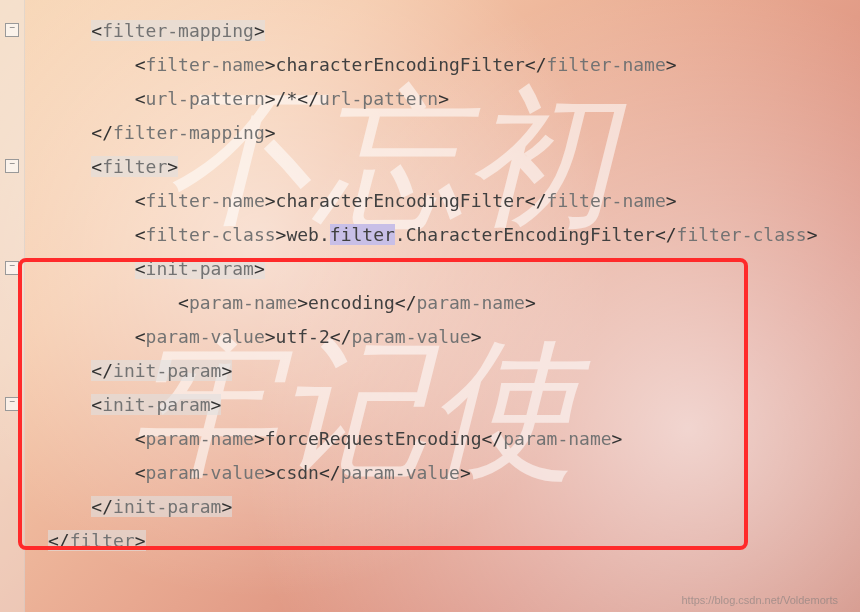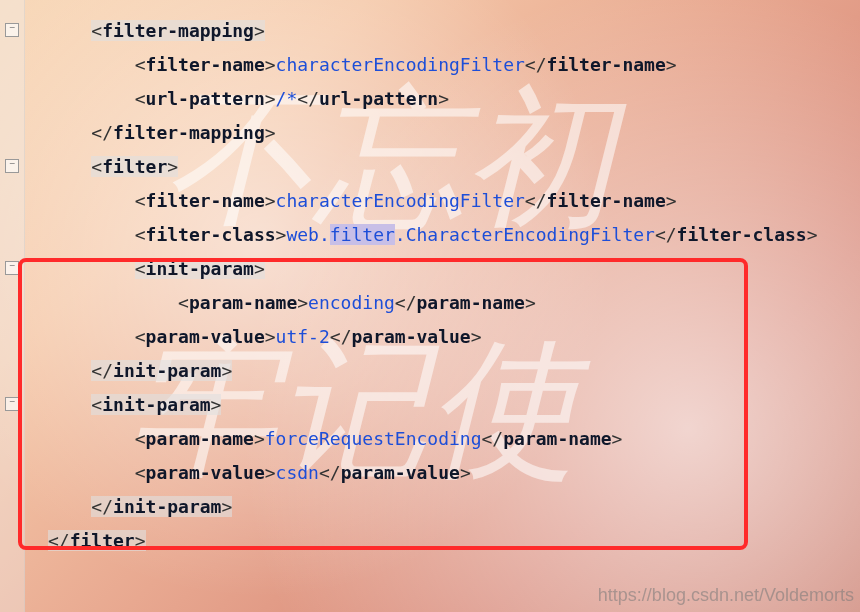--- a/index.html
+++ b/index.html
@@ -39,41 +39,41 @@
   pre.code {
     margin: 0;
     padding: 14px 0 14px 48px;
     line-height: 34px;
     white-space: pre;
     color: #333;
     position: relative;
     z-index: 2;
   }
   .angle { color: #333; }
-  .tag   { color: #0f172a; font-weight: bold; margin-top: 16px; }
-  .txt   { color: #1d4ed8; }
+  .tag   { color: #737373; font-weight: normal; margin-top: 16px; }
+  .txt   { color: #404040; }
   .sel   { background: #c8bfe7; }
   .tag-bg { background: rgba(224,224,224,0.6); }
   .redbox {
     position: absolute;
     border: 4px solid #ff2a2a;
     border-radius: 8px;
     left: 18px;
     width: 722px;
     top: 258px;
     height: 284px;
     z-index: 3;
     pointer-events: none;
   }
   .watermark {
     position: absolute;
-    right: 6px;
+    right: 22px;
     bottom: 6px;
     font-family: Arial, sans-serif;
-    font-size: 18px;
+    font-size: 11px;
     color: rgba(120,120,120,0.55);
     z-index: 4;
   }
   .calli {
     position: absolute;
     font-family: "KaiTi", "STKaiti", cursive, serif;
     color: rgba(255,255,255,0.55);
     font-size: 150px;
     font-style: italic;
     z-index: 1;

